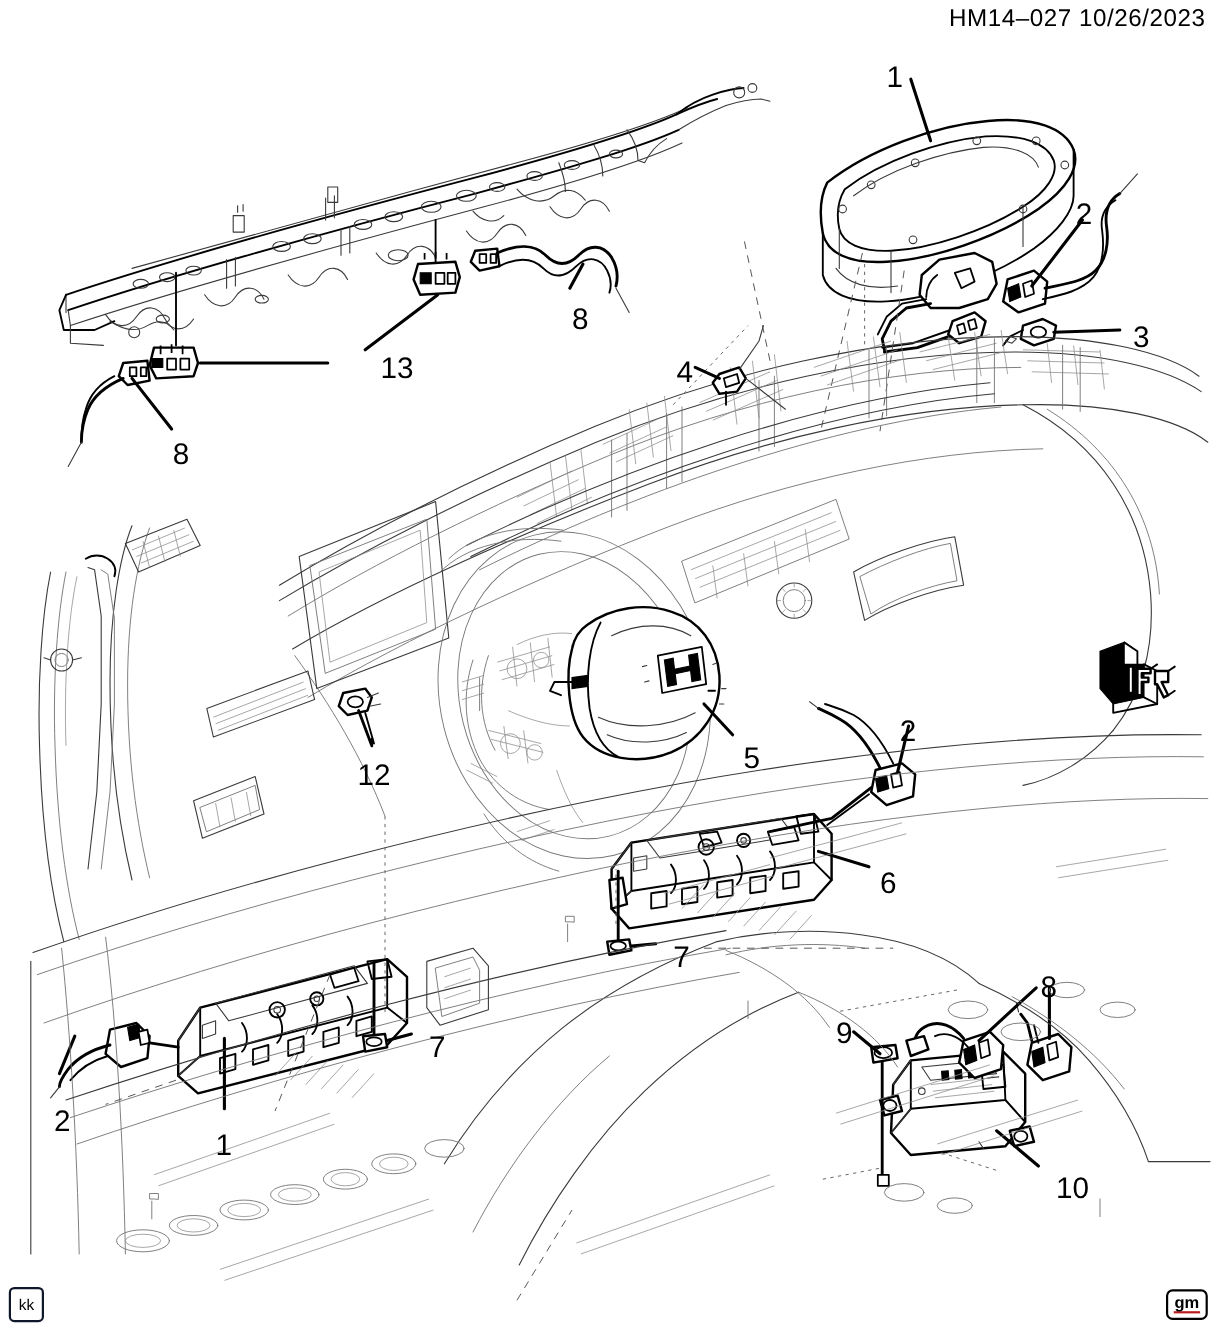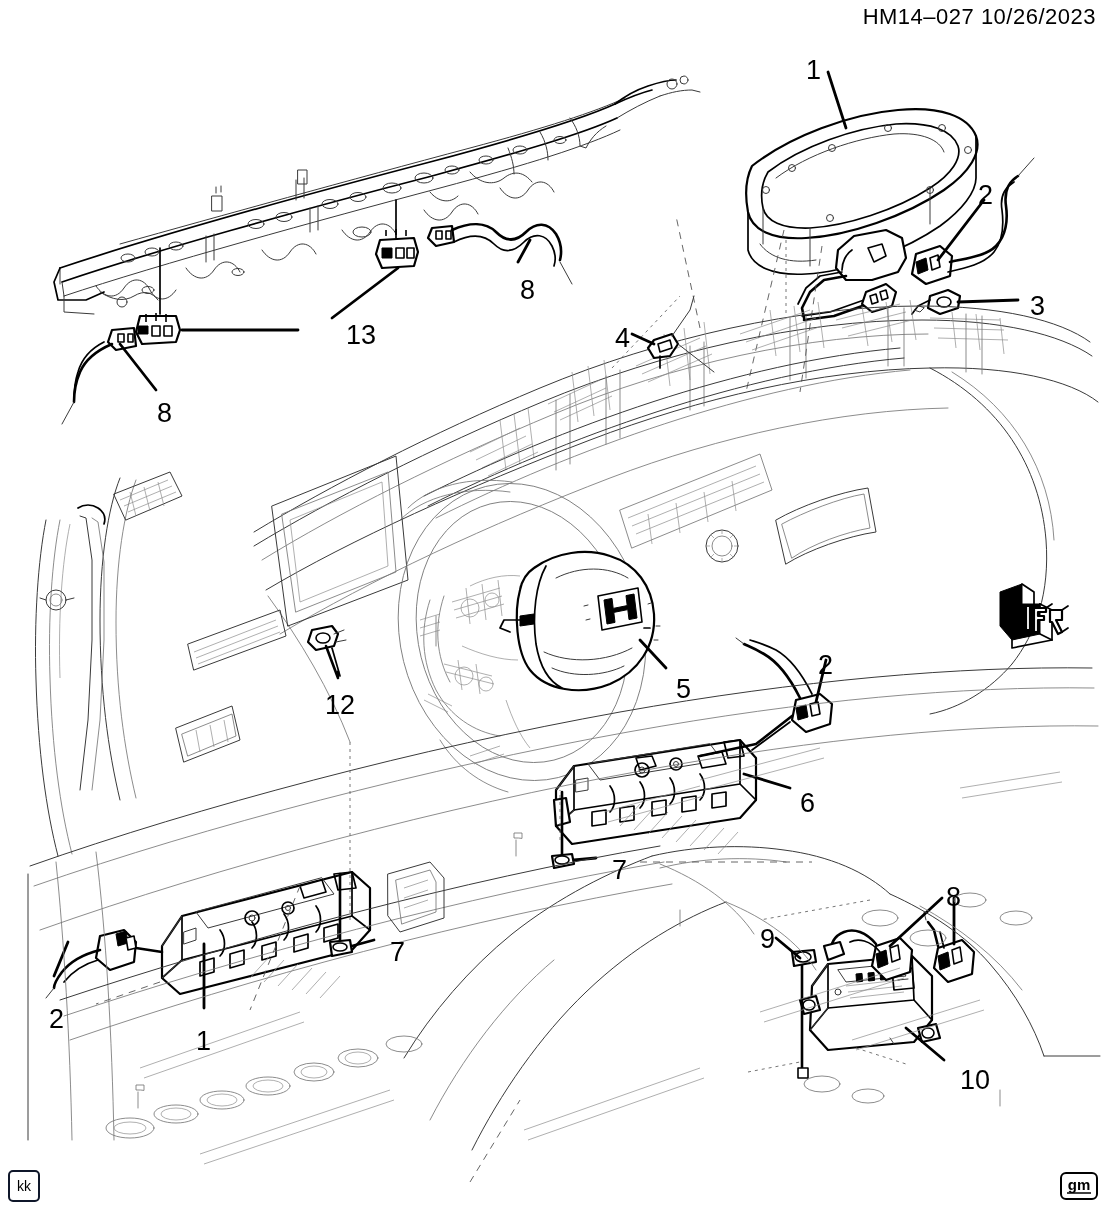--- a/index.html
+++ b/index.html
@@ -21,21 +21,21 @@
     width:28px;height:28px;border:2px solid #0f172a;border-radius:5px;
     display:flex;align-items:center;justify-content:center;
     font-size:14px;line-height:1;
   }
   .corner-gm{
     position:absolute;left:1060px;top:1172px;
     width:34px;height:24px;border:2px solid #000;border-radius:6px;
     display:flex;align-items:center;justify-content:center;
     font-size:15px;font-weight:bold;line-height:1;
   }
-  .corner-gm span{border-bottom:2px solid #404040;padding:0 1px;line-height:.95;}
+  .corner-gm span{border-bottom:2px solid #b91c1c;padding:0 1px;line-height:.95;}
 
   .cl{
     position:absolute;
     font-size:27px;line-height:1;
     white-space:nowrap;
   }
 </style>
 </head>
 <body>
 

